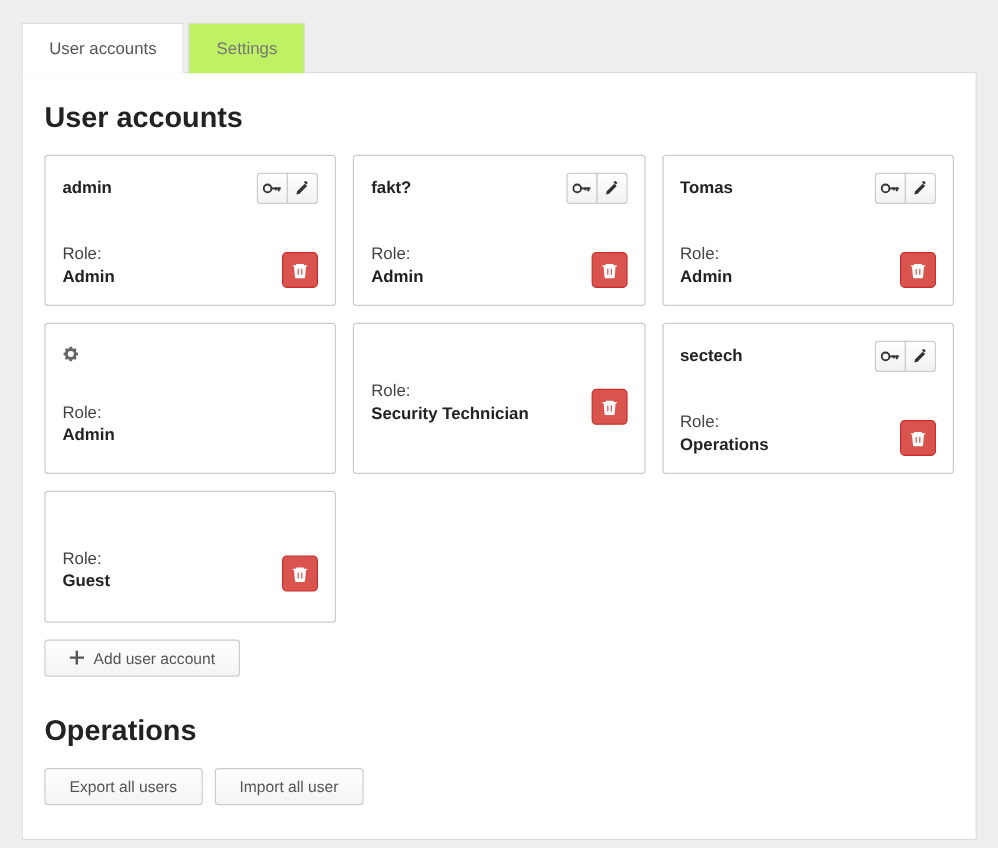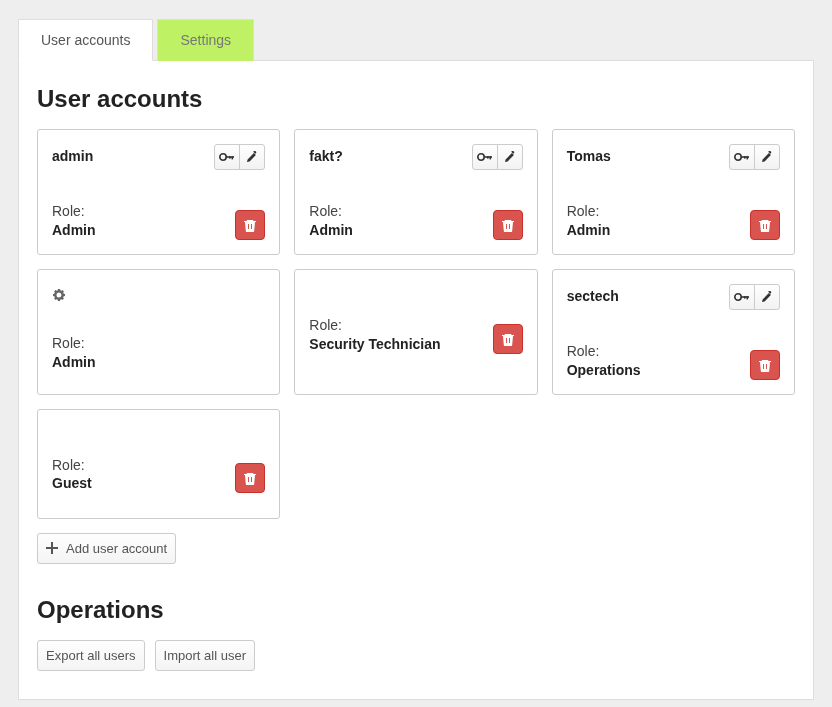--- a/index.html
+++ b/index.html
@@ -115,21 +115,21 @@
     align-items: center;
     justify-content: center;
     cursor: pointer;
     padding: 0;
   }
   .btn {
     border: 1px solid #ccc;
     background: linear-gradient(#fefefe,#f4f4f4);
     color: #555;
     border-radius: 3px;
-    padding: 7px 8px;
+    padding: 7px 20px;
     font-size: 13px;
     cursor: pointer;
     display: inline-flex;
     align-items: center;
     gap: 8px;
   }
   .btn-row {
     margin-top: 14px;
     display: flex;
     gap: 10px;

